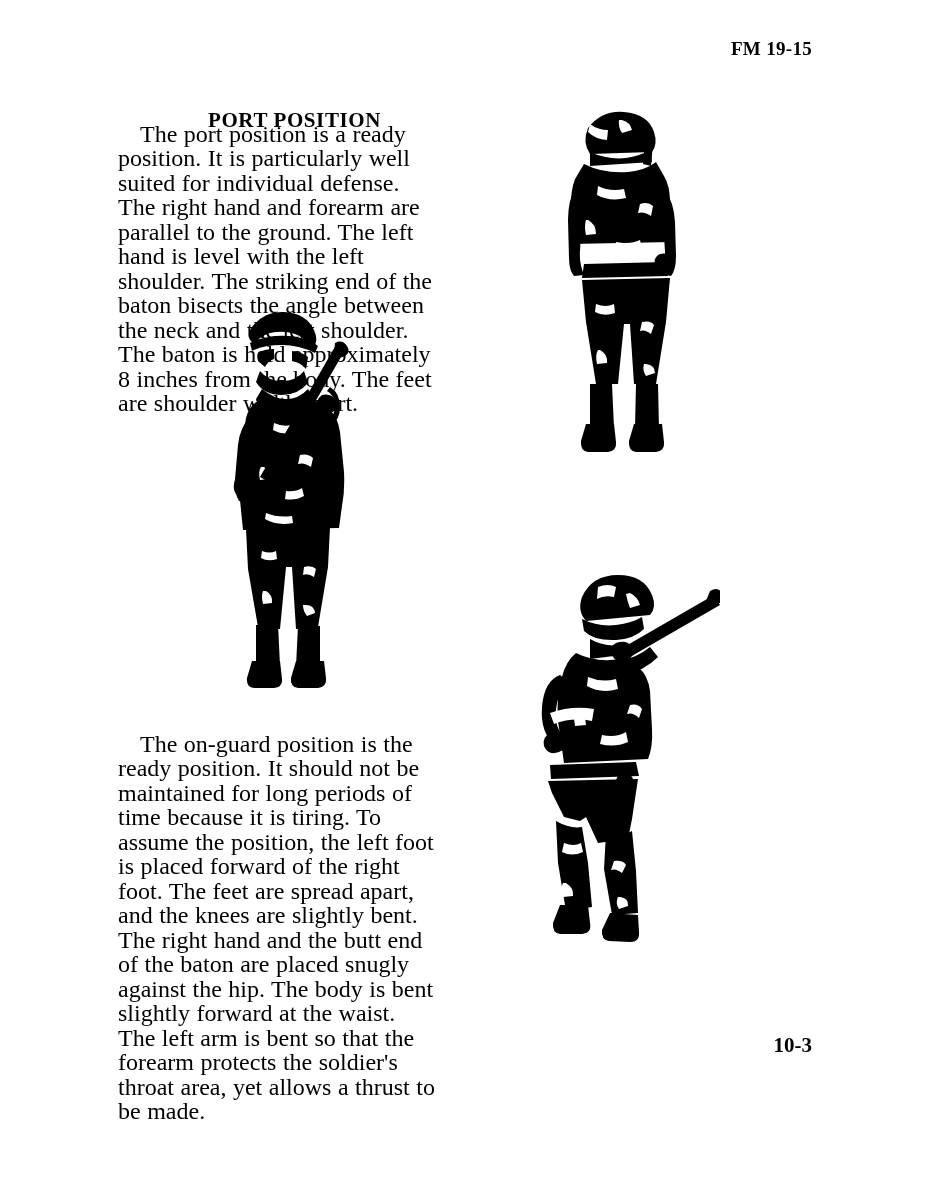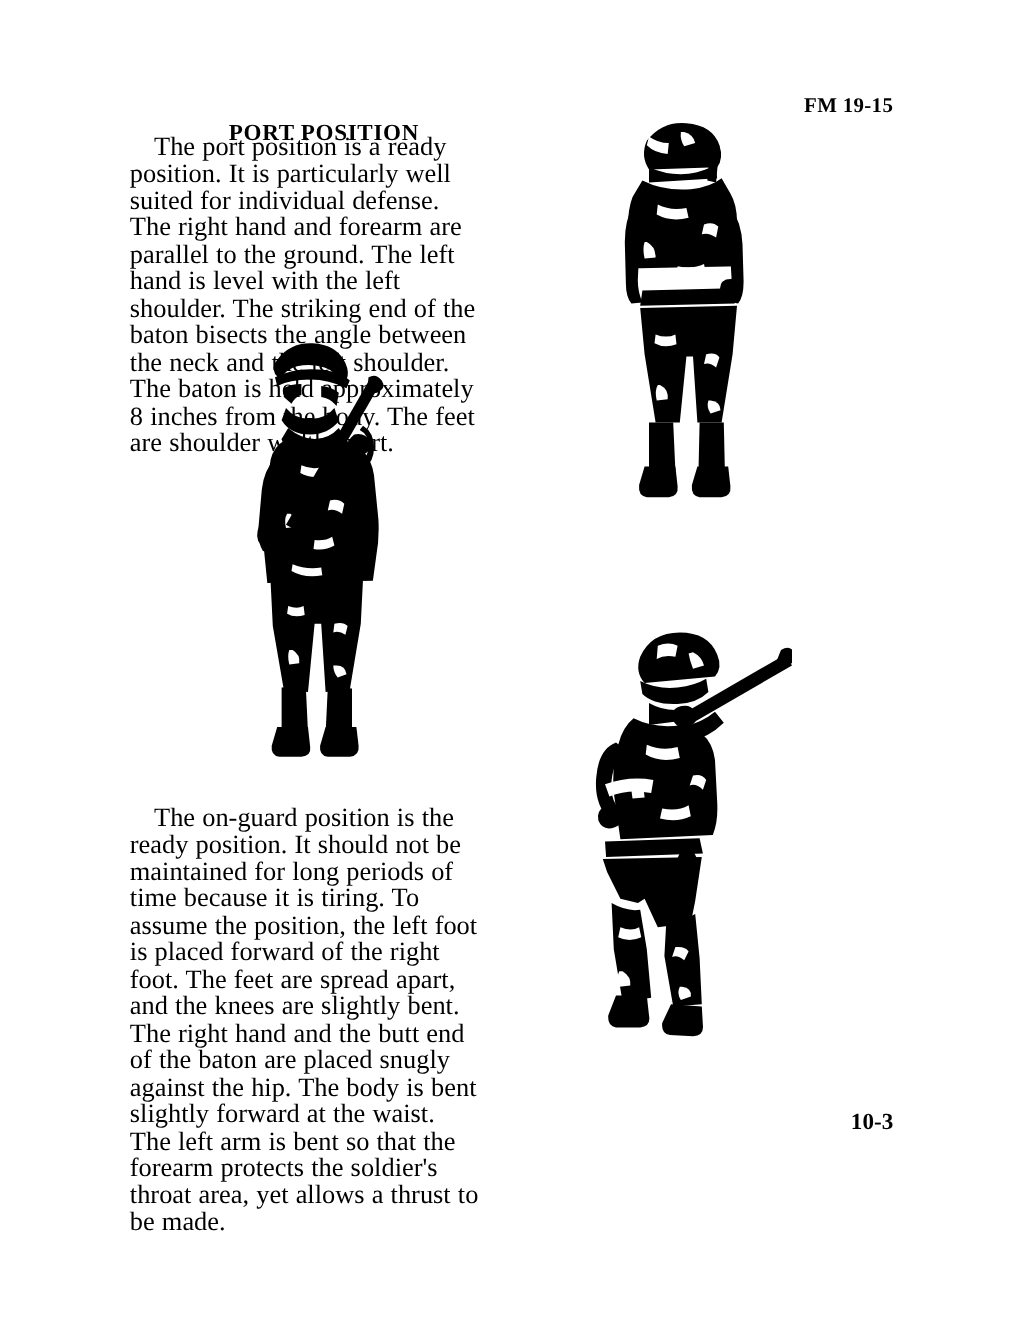--- a/index.html
+++ b/index.html
@@ -20,25 +20,24 @@
   
   .doc-id {
     position: absolute;
     top: 38px;
     right: 118px;
     font-family: "Liberation Serif", serif;
     font-weight: bold;
     font-size: 19px;
     letter-spacing: 0.3px;
     white-space: nowrap;
-    margin-top: 48px;
   }
   .page-number {
     position: absolute;
-    bottom: 168px;
+    bottom: 142px;
     right: 118px;
     font-family: "Liberation Serif", serif;
     font-weight: bold;
     font-size: 21px;
     white-space: nowrap;
   }
 
   
   .section-heading {
     position: absolute;

